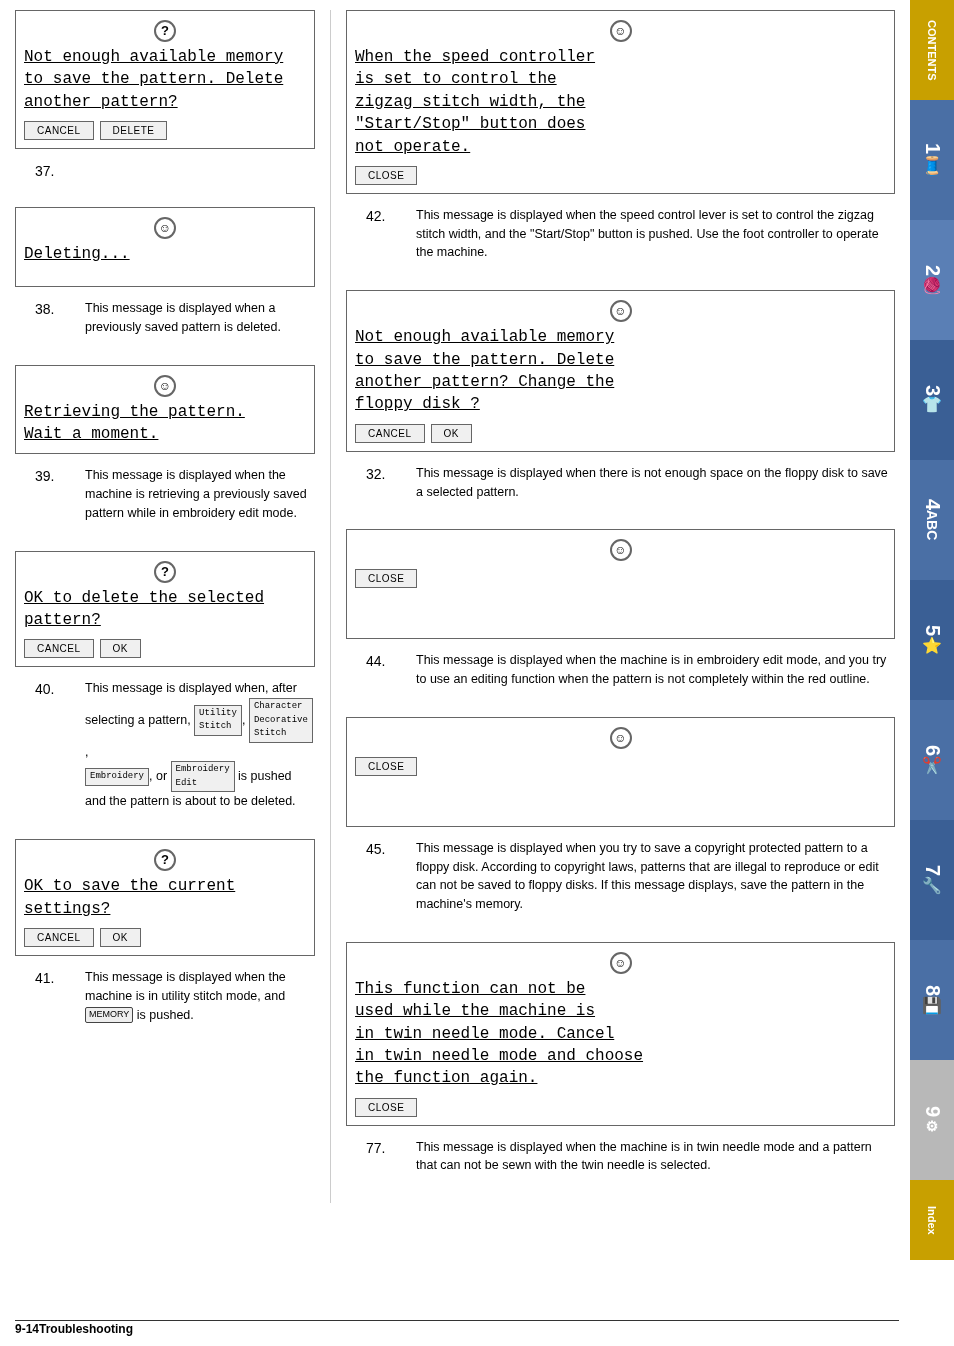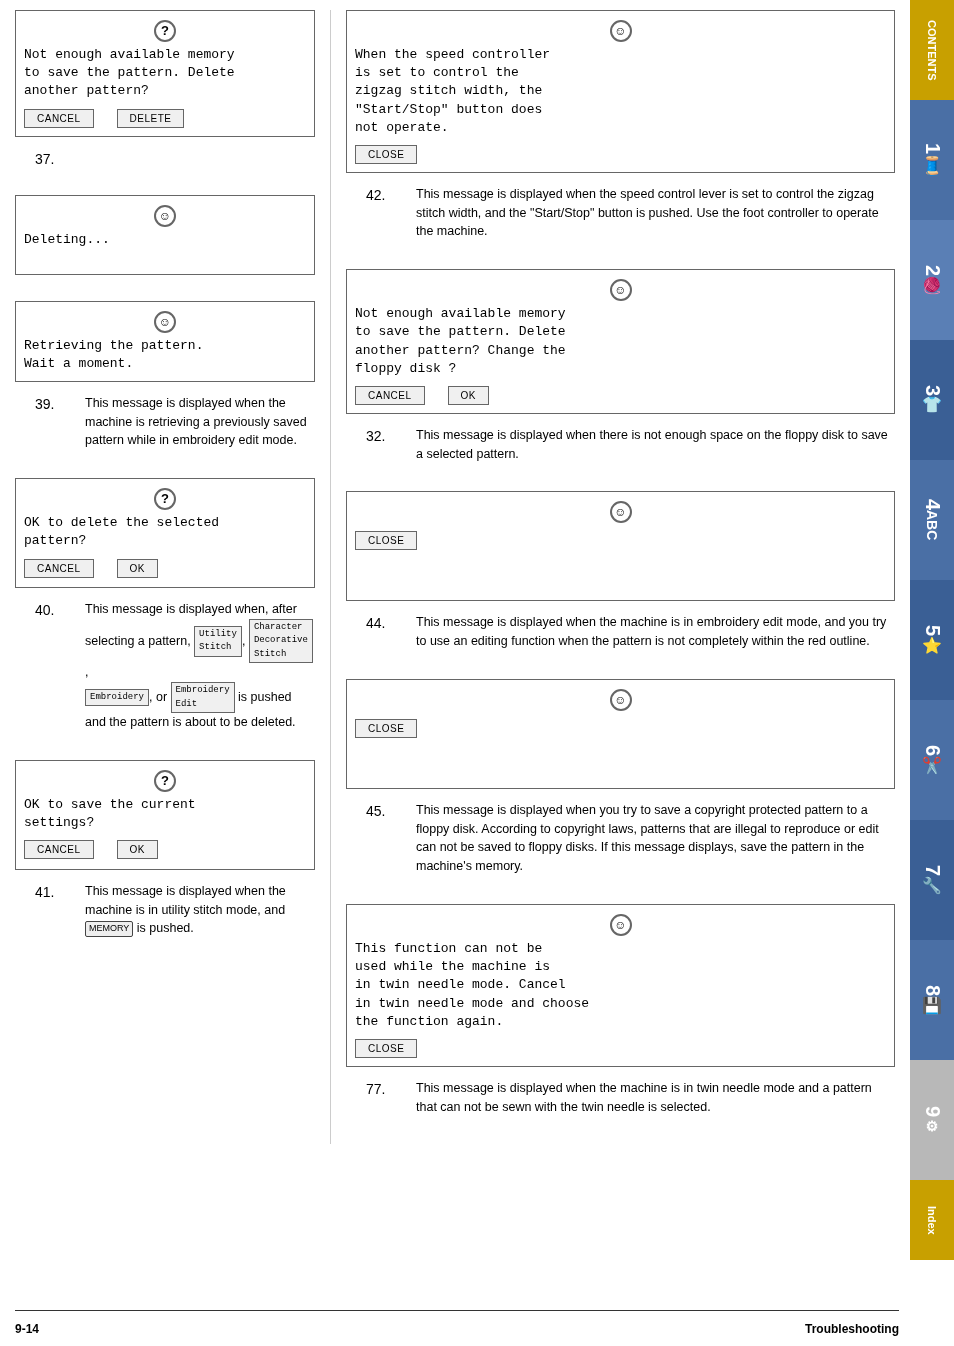--- a/index.html
+++ b/index.html
@@ -55,23 +55,23 @@
       padding: 10px 15px 40px 15px;
     }
 
     
     .footer {
       position: absolute;
       bottom: 10px;
       left: 15px;
       right: 55px;
       display: flex;
-      justify-content: space-between;
+      justify-content: flex-start;
       border-top: 1px solid #333;
-      padding-top: 11px;
+      padding-top: 1px;
       font-size: 12px;
       font-weight: bold;
     }
 
     
     .columns {
       display: flex;
       gap: 10px;
     }
     .col-left {
@@ -92,26 +92,27 @@
       position: relative;
       font-size: 11px;
     }
     .dialog-icon {
       text-align: center;
       font-size: 18px;
       margin-bottom: 4px;
     }
     .dialog-text {
       font-family: 'Courier New', monospace;
-      font-size: 13px;
+      font-size: 16px;
+      text-decoration: underline;
       line-height: 1.4;
     }
     .dialog-buttons {
       display: flex;
-      gap: 23px;
+      gap: 6px;
       margin-top: 8px;
       justify-content: flex-start;
     }
     .dialog-btn {
       border: 1px solid #666;
       padding: 3px 12px;
       font-size: 10px;
       background: #f0f0f0;
       cursor: pointer;
       font-family: Arial, sans-serif;
@@ -258,20 +259,24 @@
       </div>
 
       <div class="section-entry">
         <div style="width:100%;">
           <div class="dialog-box" style="min-height:80px;">
             <div class="dialog-icon">
               <span class="face-icon">☺</span>
             </div>
             <div class="dialog-text">Deleting...</div>
           </div>
+          <div class="section-entry">
+            <div class="section-number">38.</div>
+            <div class="section-desc">This message is displayed when a previously saved pattern is deleted.</div>
+          </div>
         </div>
       </div>
 
       <div class="section-entry">
         <div style="width:100%;">
           <div class="dialog-box" style="min-height:80px;">
             <div class="dialog-icon">
               <span class="face-icon">☺</span>
             </div>
             <div class="dialog-text">Retrieving the pattern.<br>Wait a moment.</div>

